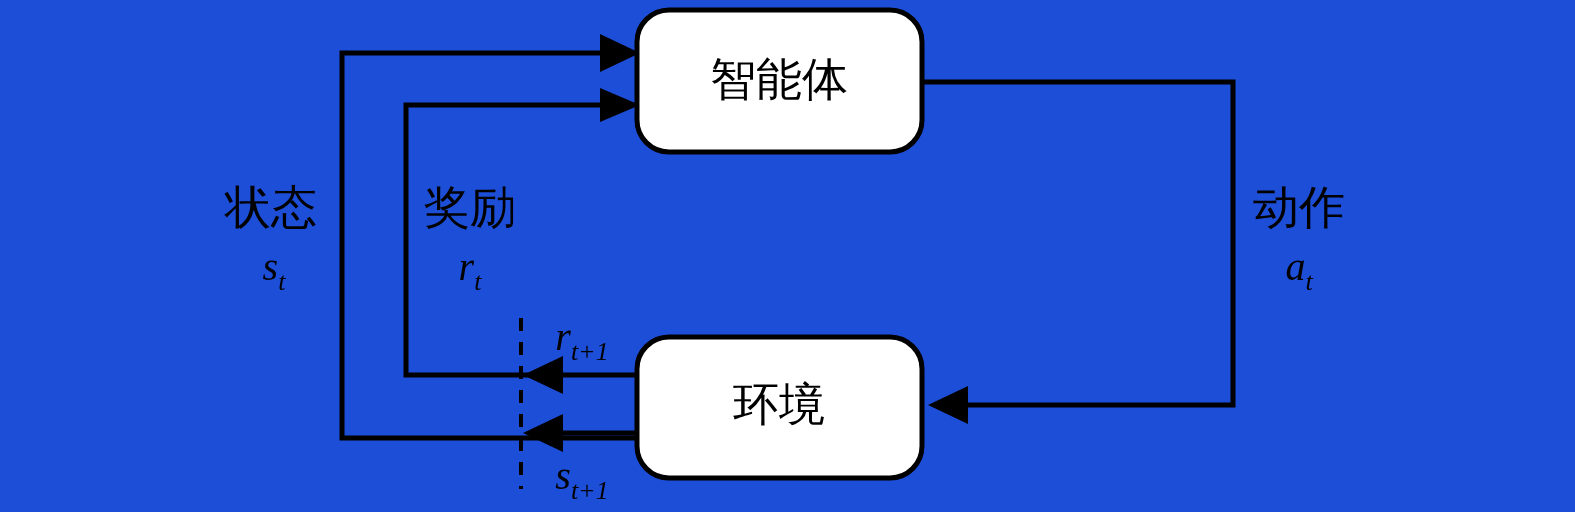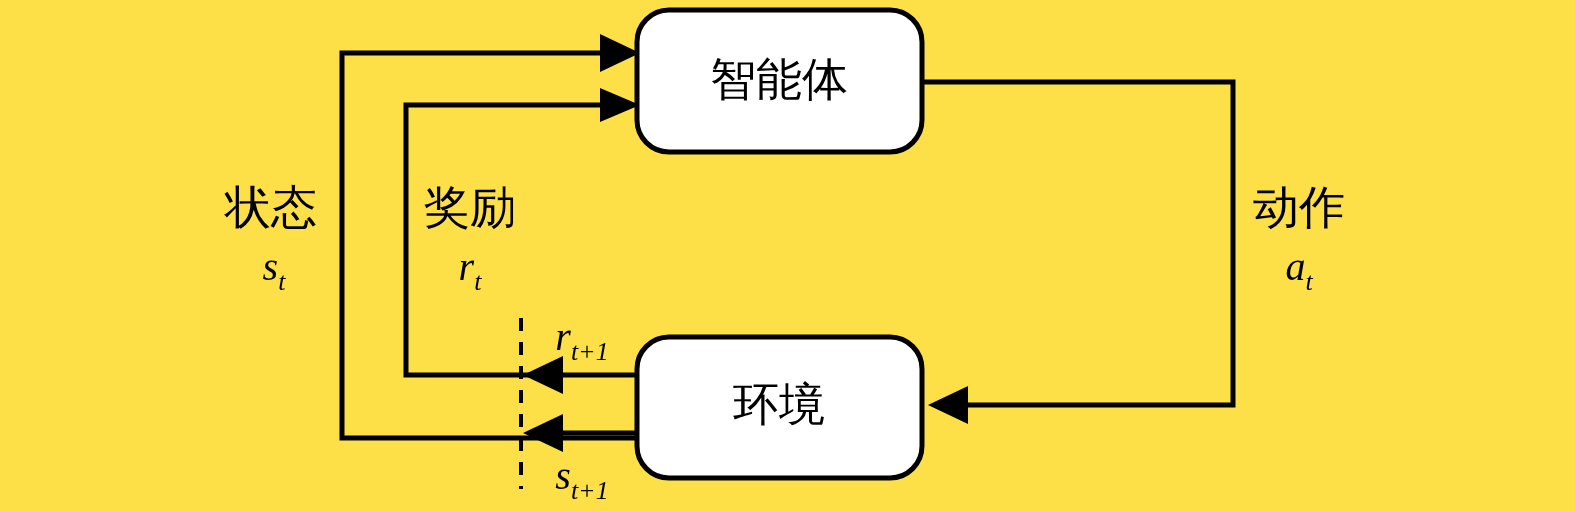--- a/index.html
+++ b/index.html
@@ -10,21 +10,21 @@
   body {
     width: 1575px;
     height: 512px;
     font-family: "Liberation Serif", "DejaVu Serif", serif;
     overflow: hidden;
   }
   #diagram-root {
     position: relative;
     width: 1575px;
     height: 512px;
-    background: #fde047;
+    background: #1d4ed8;
   }
   svg.diagram {
     display: block;
     width: 1575px;
     height: 512px;
   }
   .node-box {
     fill: #ffffff;
     stroke: #000000;
     stroke-width: 5;

